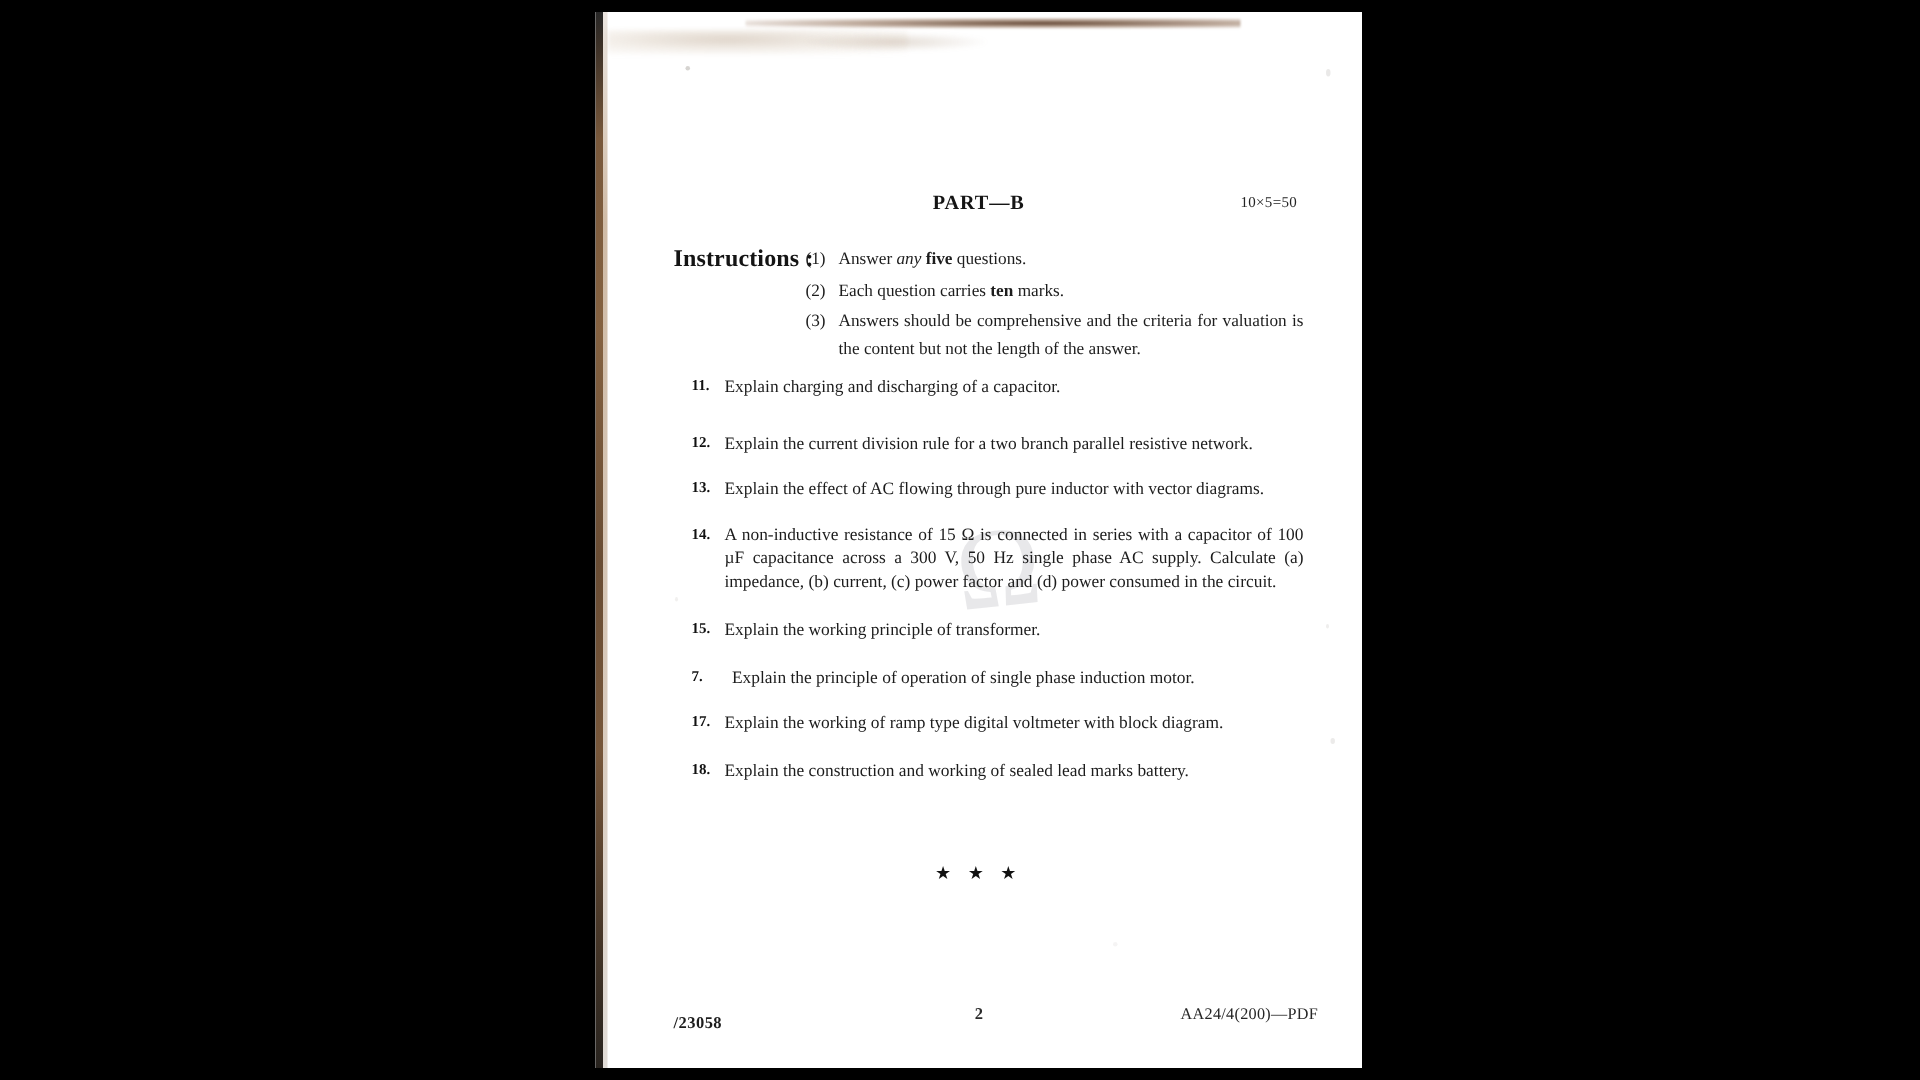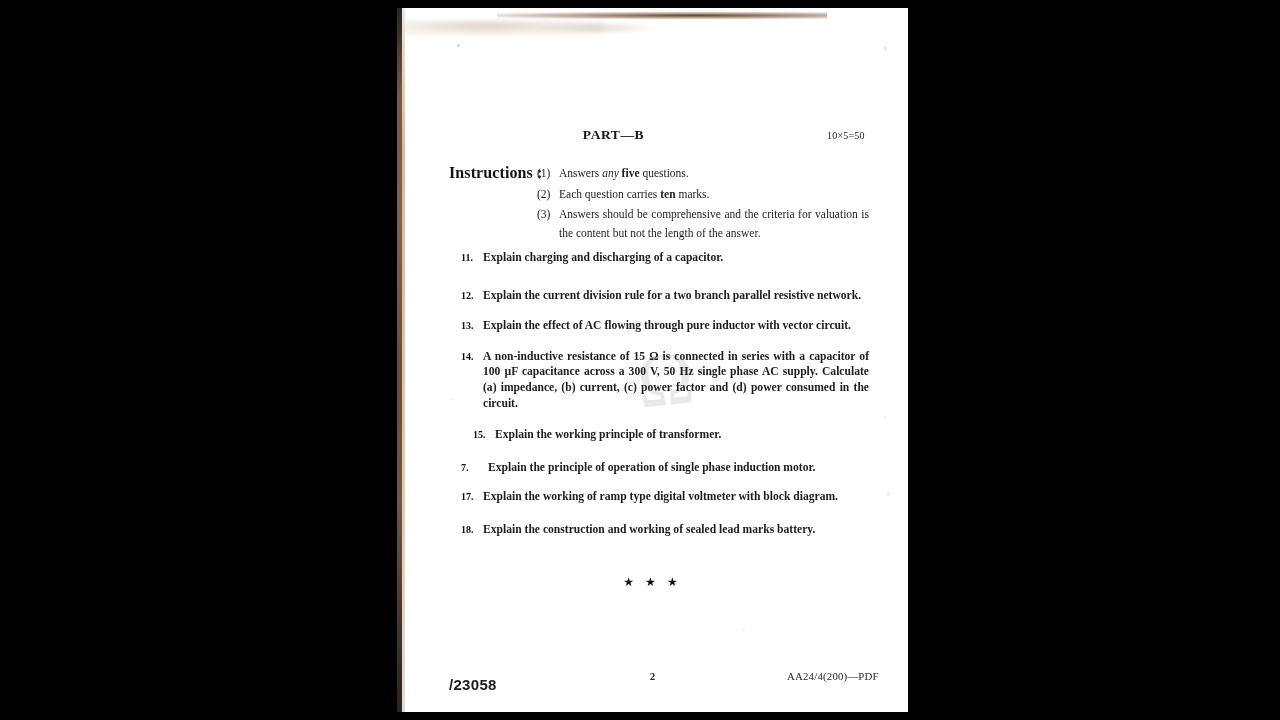--- a/index.html
+++ b/index.html
@@ -129,21 +129,21 @@
     position: absolute;
     left: 0px;
     top: 119px;
     width: 511px;
     height: 22px;
   }
   .part-title {
     position: absolute;
     left: 0;
     top: 0;
-    width: 433px;
+    width: 511px;
     text-align: center;
     font-family: "Liberation Serif", serif;
     font-weight: bold;
     font-size: 13.5px;
     letter-spacing: 0.6px;
     color: #151515;
   }
   .marks {
     position: absolute;
     left: 430px;
@@ -213,42 +213,41 @@
     left: 12px;
     top: 0px;
     font-weight: bold;
     font-size: 10px;
     color: #111111;
   }
   .q-text {
     display: block;
     padding-left: 34px;
     text-align: justify;
-    font-weight: bold;
   }
   .q-row.wide .q-text { text-align: justify; }
   .q-row.q16 .q-text { padding-left: 39px; }
 
   .stars {
     position: absolute;
     left: 0px;
     top: 567px;
     width: 511px;
     text-align: center;
     font-size: 12px;
     letter-spacing: 4px;
     color: #111111;
   }
   .footer-left {
     position: absolute;
     left: 52px;
     top: 668px;
     font-weight: bold;
-    font-size: 15px;
-    font-family: Liberation Sans, sans-serif;
+    font-size: 11px;
+    font-family: Liberation Serif, serif;
     color: #1c1c1c;
     letter-spacing: 0.3px;
   }
   .footer-center {
     position: absolute;
     left: 0px;
     top: 662px;
     width: 511px;
     text-align: center;
     font-size: 11px;
@@ -293,21 +292,21 @@
       <div class="hdr-row">
         <div class="part-title">PART—B</div>
         <div class="marks">10×5=50</div>
       </div>
 
       <div class="instr-block">
         <div class="instr-label">Instructions :</div>
         <div class="instr-items">
 
           <div class="instr-item i1">
-            <span class="num">(1)</span><span>Answers </span><i class="t">any</i><span> </span><b class="t">five</b><span> questions.</span>
+            <span class="num">(1)</span><span>Answer </span><i class="t">any</i><span> </span><b class="t">five</b><span> questions.</span>
           </div>
 
           <div class="instr-item i2">
             <span class="num">(2)</span><span>Each question carries </span><b class="t">ten</b><span> marks.</span>
           </div>
 
           <div class="instr-item i3">
             <span class="num">(3)</span><span>Answers should be comprehensive and the criteria for valuation is the content but not the length of the answer.</span>
           </div>
 
@@ -321,29 +320,29 @@
           <span class="q-text">Explain charging and discharging of a capacitor.</span>
         </div>
 
         <div class="q-row wide" style="margin-top:22px;">
           <span class="q-num">12.</span>
           <span class="q-text">Explain the current division rule for a two branch parallel resistive network.</span>
         </div>
 
         <div class="q-row wide" style="margin-top:15px;">
           <span class="q-num">13.</span>
-          <span class="q-text">Explain the effect of AC flowing through pure inductor with vector circuit.</span>
+          <span class="q-text">Explain the effect of AC flowing through pure inductor with vector diagrams.</span>
         </div>
 
         <div class="q-row wide" style="margin-top:15px;">
           <span class="q-num">14.</span>
           <span class="q-text">A non-inductive resistance of 15 Ω is connected in series with a capacitor of 100 µF capacitance across a 300 V, 50 Hz single phase AC supply. Calculate (a) impedance, (b) current, (c) power factor and (d) power consumed in the circuit.</span>
         </div>
 
-        <div class="q-row" style="margin-top:16px;margin-left:12px;">
+        <div class="q-row" style="margin-top:16px;">
           <span class="q-num">15.</span>
           <span class="q-text">Explain the working principle of transformer.</span>
         </div>
 
         <div class="q-row q16" style="margin-top:17px;">
           <span class="q-num">7.</span>
           <span class="q-text">Explain the principle of operation of single phase induction motor.</span>
         </div>
 
         <div class="q-row" style="margin-top:14px;">

